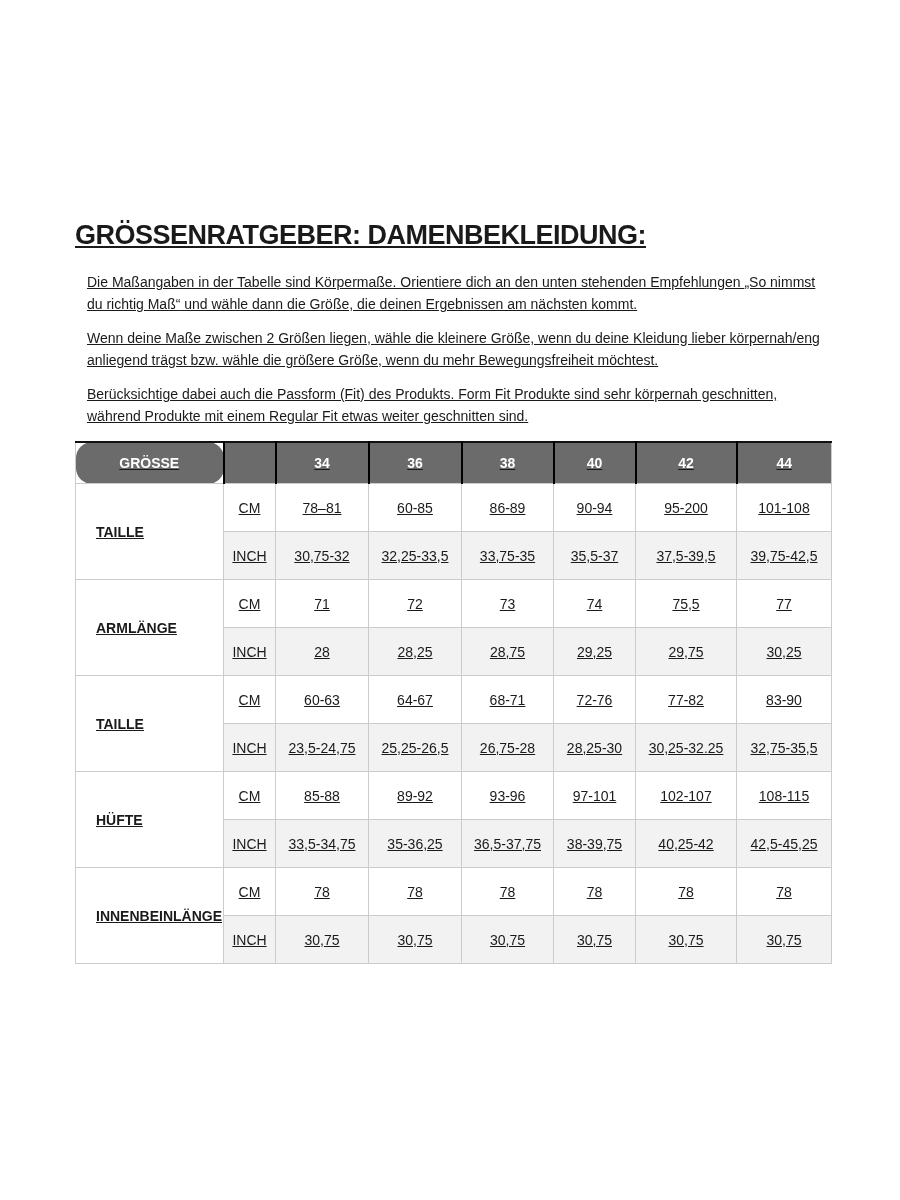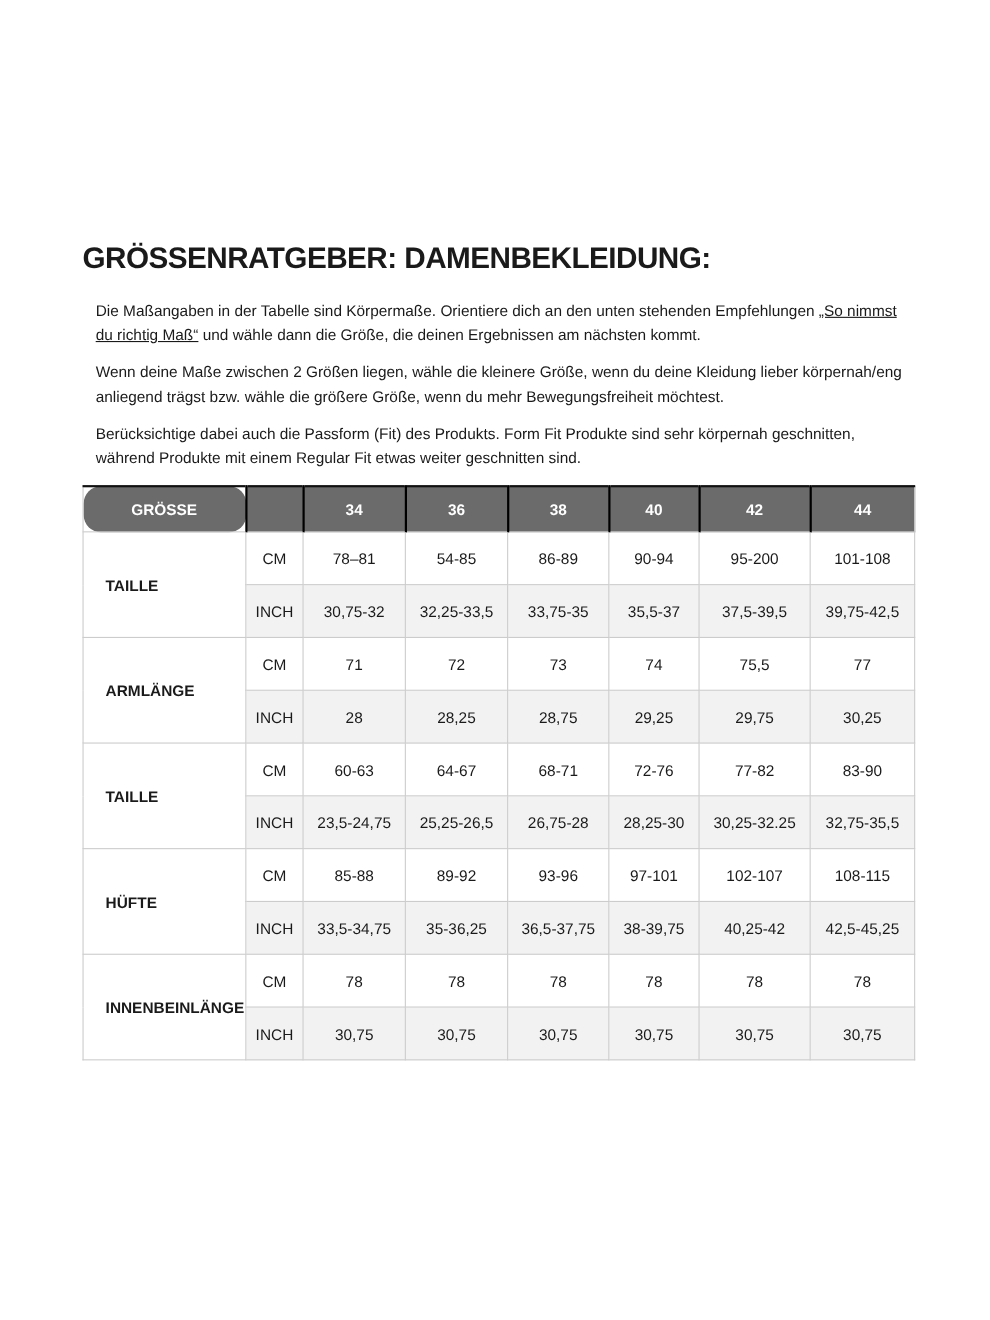--- a/index.html
+++ b/index.html
@@ -10,20 +10,21 @@
     height: 1200px;
     overflow: hidden;
     font-family: "Liberation Sans", sans-serif;
     color: #1a1a1a;
   }
   .page {
     box-sizing: border-box;
     width: 900px;
     height: 1200px;
     padding: 220px 72px 0 75px;
+    text-decoration: underline;
   }
   h1.page-title {
     font-size: 27px;
     font-weight: bold;
     letter-spacing: -0.5px;
     margin: 0 0 20px 0;
     color: #1a1a1a;
   }
   p.intro-p {
     font-size: 14px;
@@ -114,21 +115,21 @@
         <th>42</th>
         <th>44</th>
       </tr>
     </thead>
     <tbody>
 
       <tr>
         <th class="row-label" rowspan="2">TAILLE</th>
         <td>CM</td>
         <td>78–81</td>
-        <td>54-85</td>
+        <td>60-85</td>
         <td>86-89</td>
         <td>90-94</td>
         <td>95-200</td>
         <td>101-108</td>
       </tr>
       <tr class="alt">
         <td>INCH</td>
         <td>30,75-32</td>
         <td>32,25-33,5</td>
         <td>33,75-35</td>

